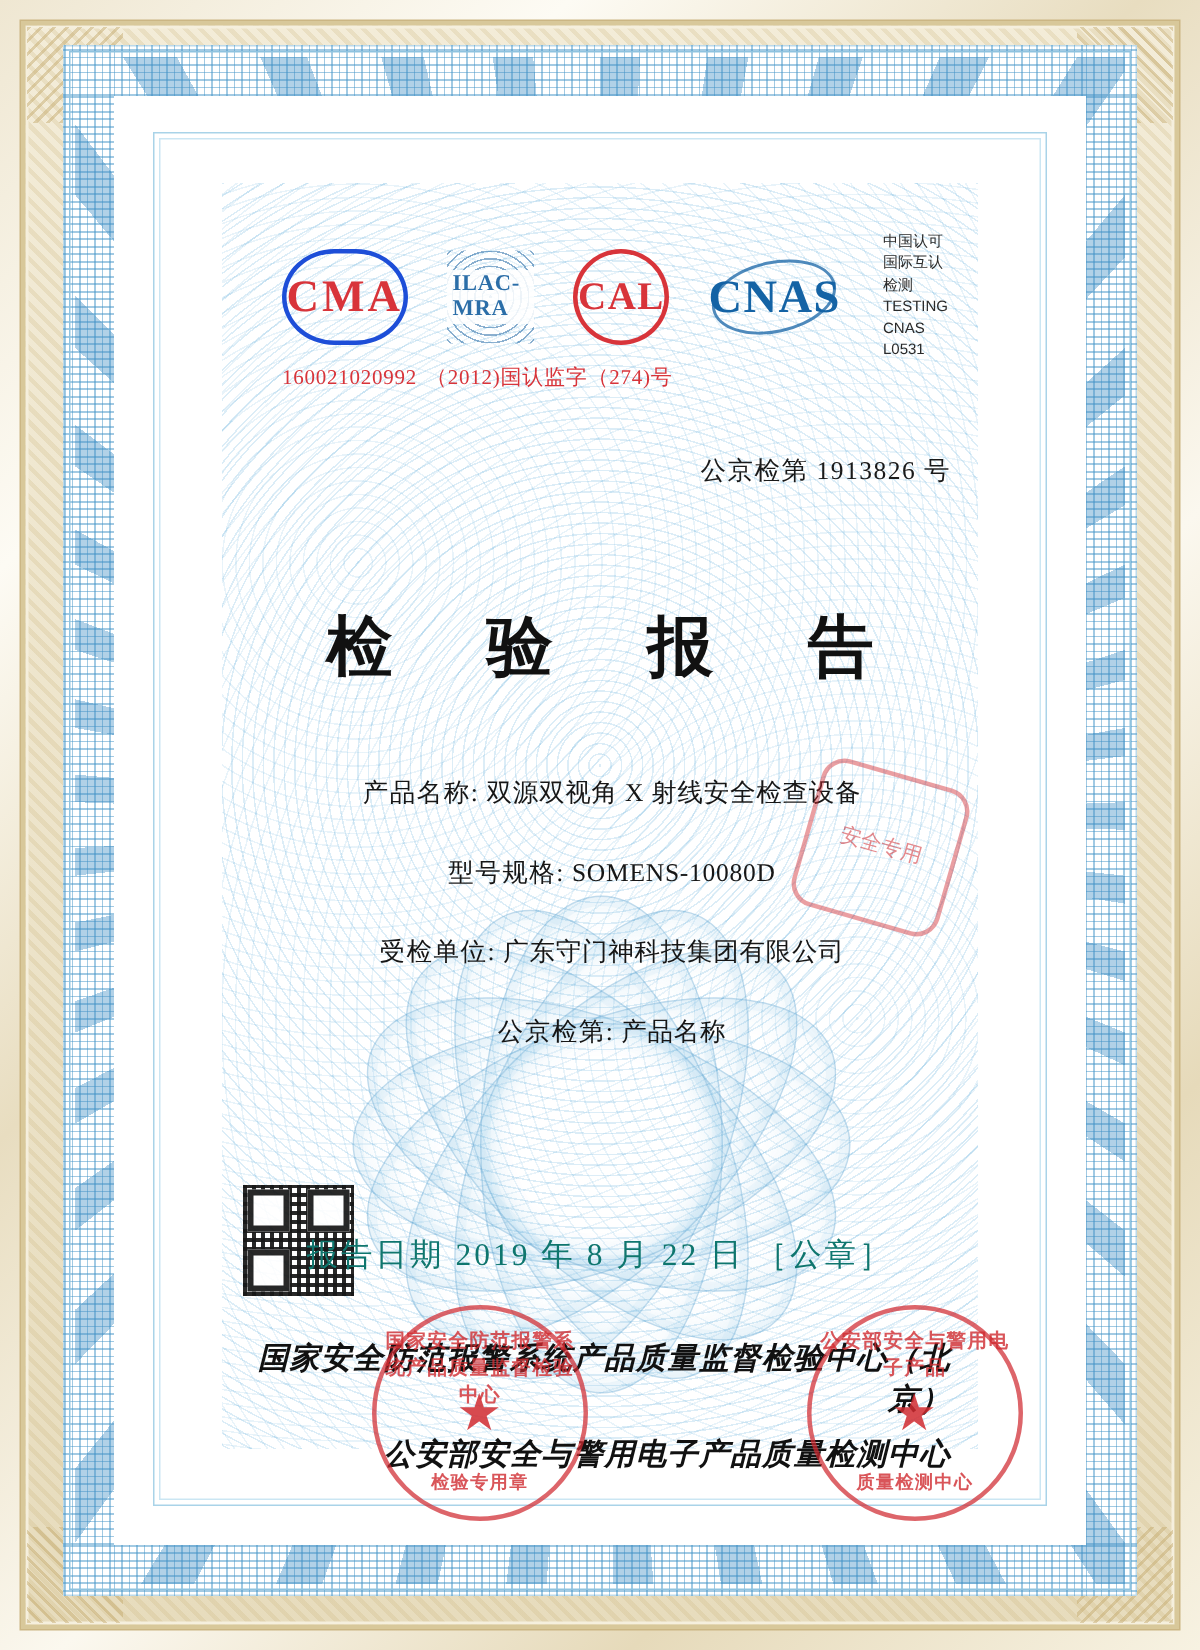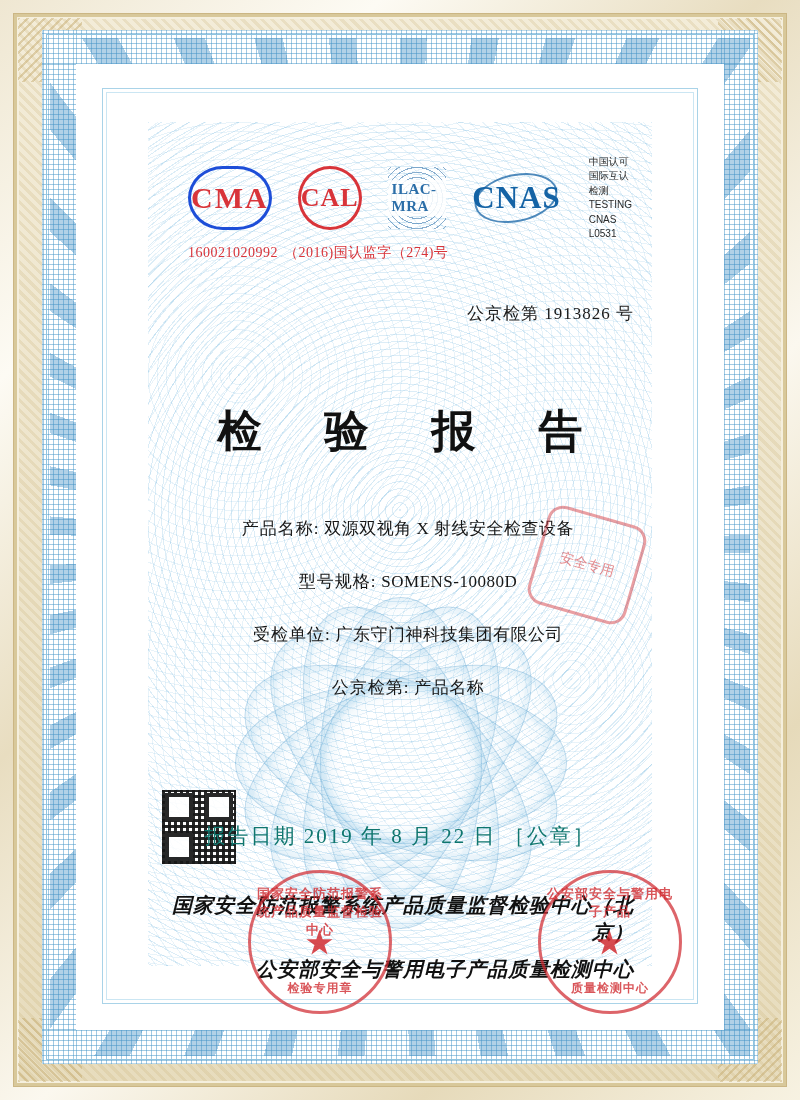--- a/index.html
+++ b/index.html
@@ -415,38 +415,38 @@
         <div class="petal" style="transform:rotate(90deg)"></div>
         <div class="petal" style="transform:rotate(112.5deg)"></div>
         <div class="petal" style="transform:rotate(135deg)"></div>
         <div class="petal" style="transform:rotate(157.5deg)"></div>
       </div>
 
       <div class="content">
 
         <div class="logo-row">
           <div class="logo logo-cma">CMA</div>
-          <div class="logo logo-cal">CAL</div>
           <div class="logo logo-ilac">
             <span>ILAC-MRA</span>
           </div>
+          <div class="logo logo-cal">CAL</div>
           <div class="logo logo-cnas">CNAS</div>
           <div class="cnas-text">
             <div>中国认可</div>
             <div>国际互认</div>
             <div>检测</div>
             <div>TESTING</div>
             <div>CNAS L0531</div>
           </div>
         </div>
 
         <div class="accred-codes">
           <div class="code-line2">
             <span>160021020992</span>
-            <span class="note">（2016)国认监字（274)号</span>
+            <span class="note">（2012)国认监字（274)号</span>
           </div>
         </div>
 
         <div class="report-no">公京检第 1913826 号</div>
 
         <div class="doc-title">检 验 报 告</div>
 
         <div class="fields">
           <div class="field">
             <span class="label">产品名称:</span>

